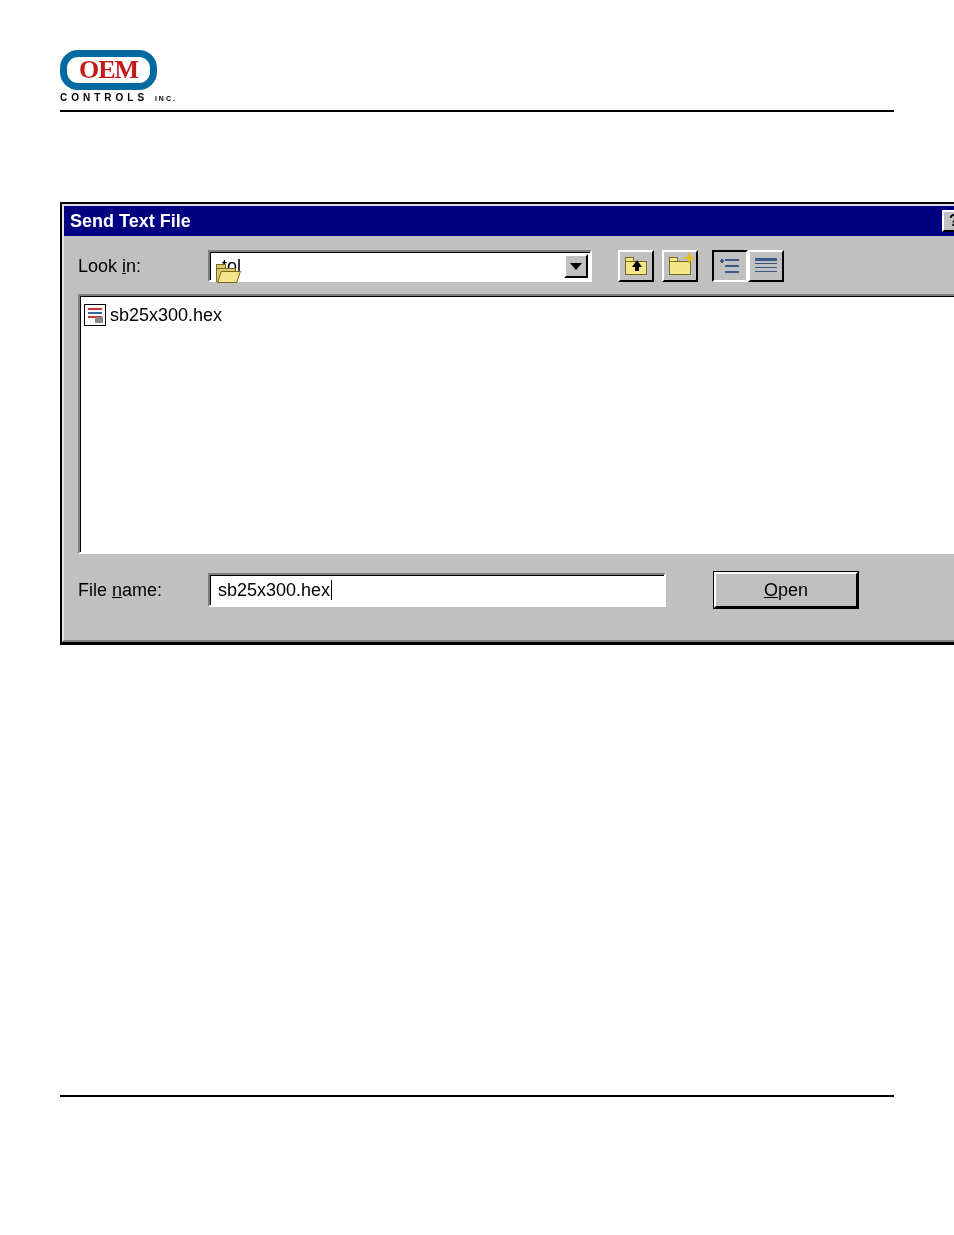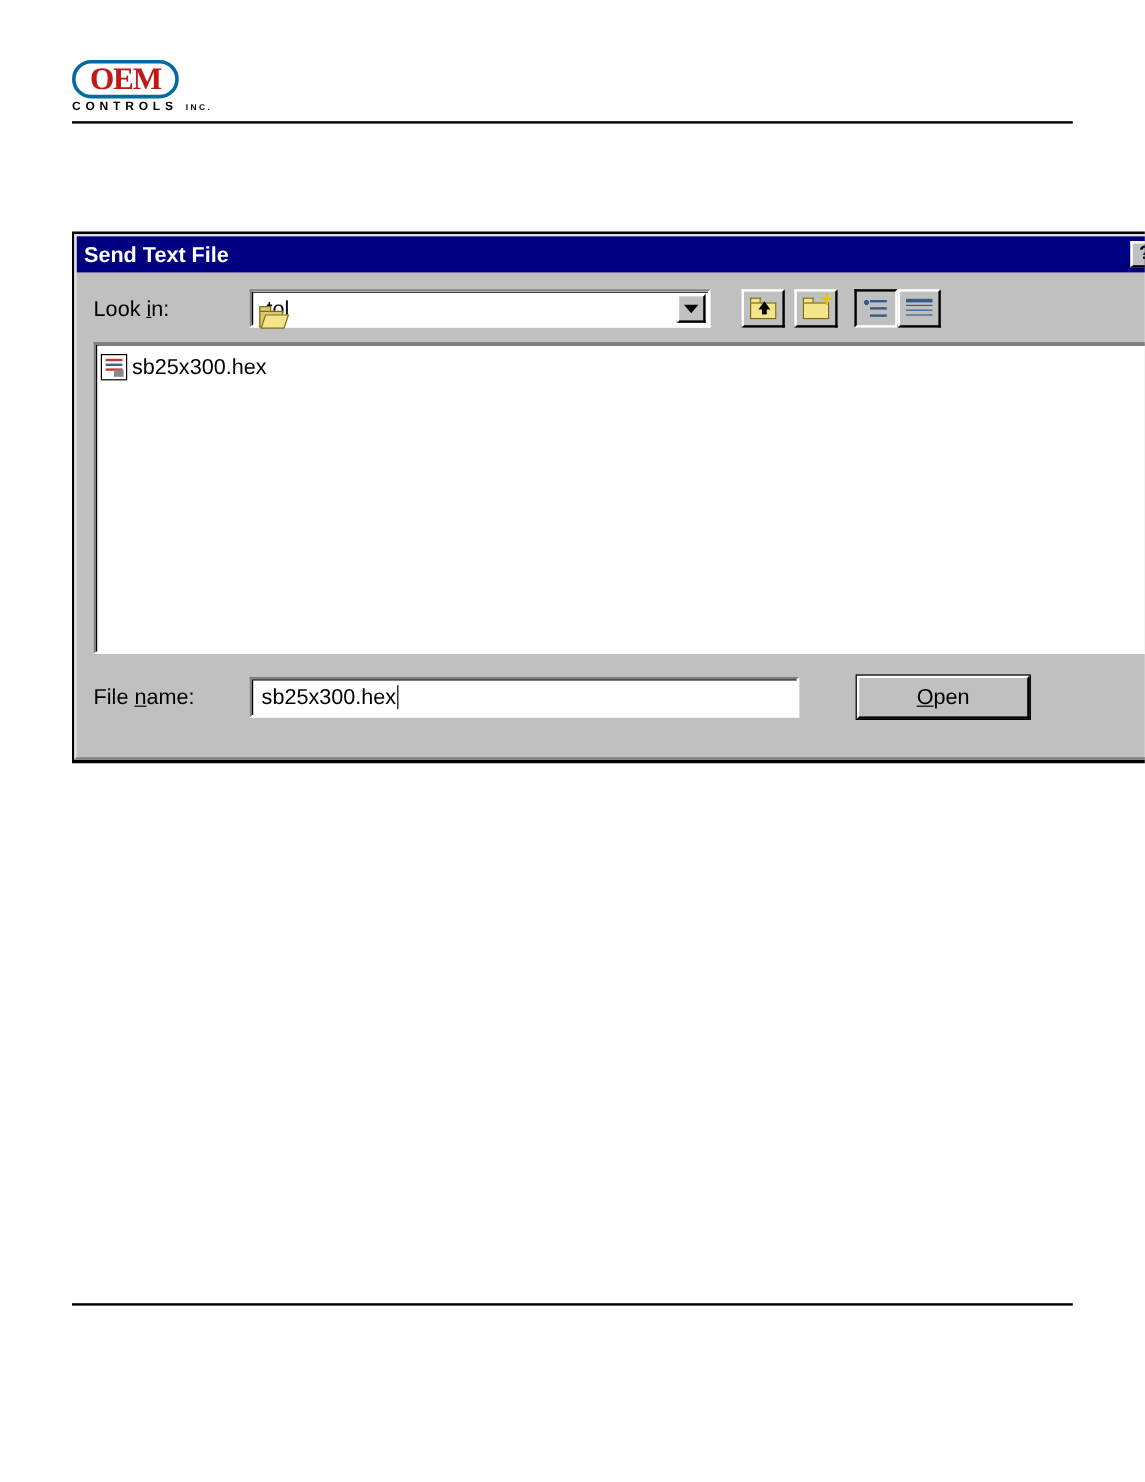--- a/index.html
+++ b/index.html
@@ -20,21 +20,21 @@
   }
   .logo {
     display: inline-block;
   }
   .logo-top {
     font-family: Georgia, "Times New Roman", serif;
     font-weight: 900;
     font-size: 26px;
     letter-spacing: -1px;
     color: #c21818;
-    border: 3px solid #0369a1;
+    border: 7px solid #0369a1;
     border-radius: 18px;
     padding: 0 12px;
     line-height: 1;
     display: inline-block;
   }
   .logo-bottom {
     font-family: Arial, sans-serif;
     font-weight: 700;
     font-size: 10px;
     letter-spacing: 4px;

